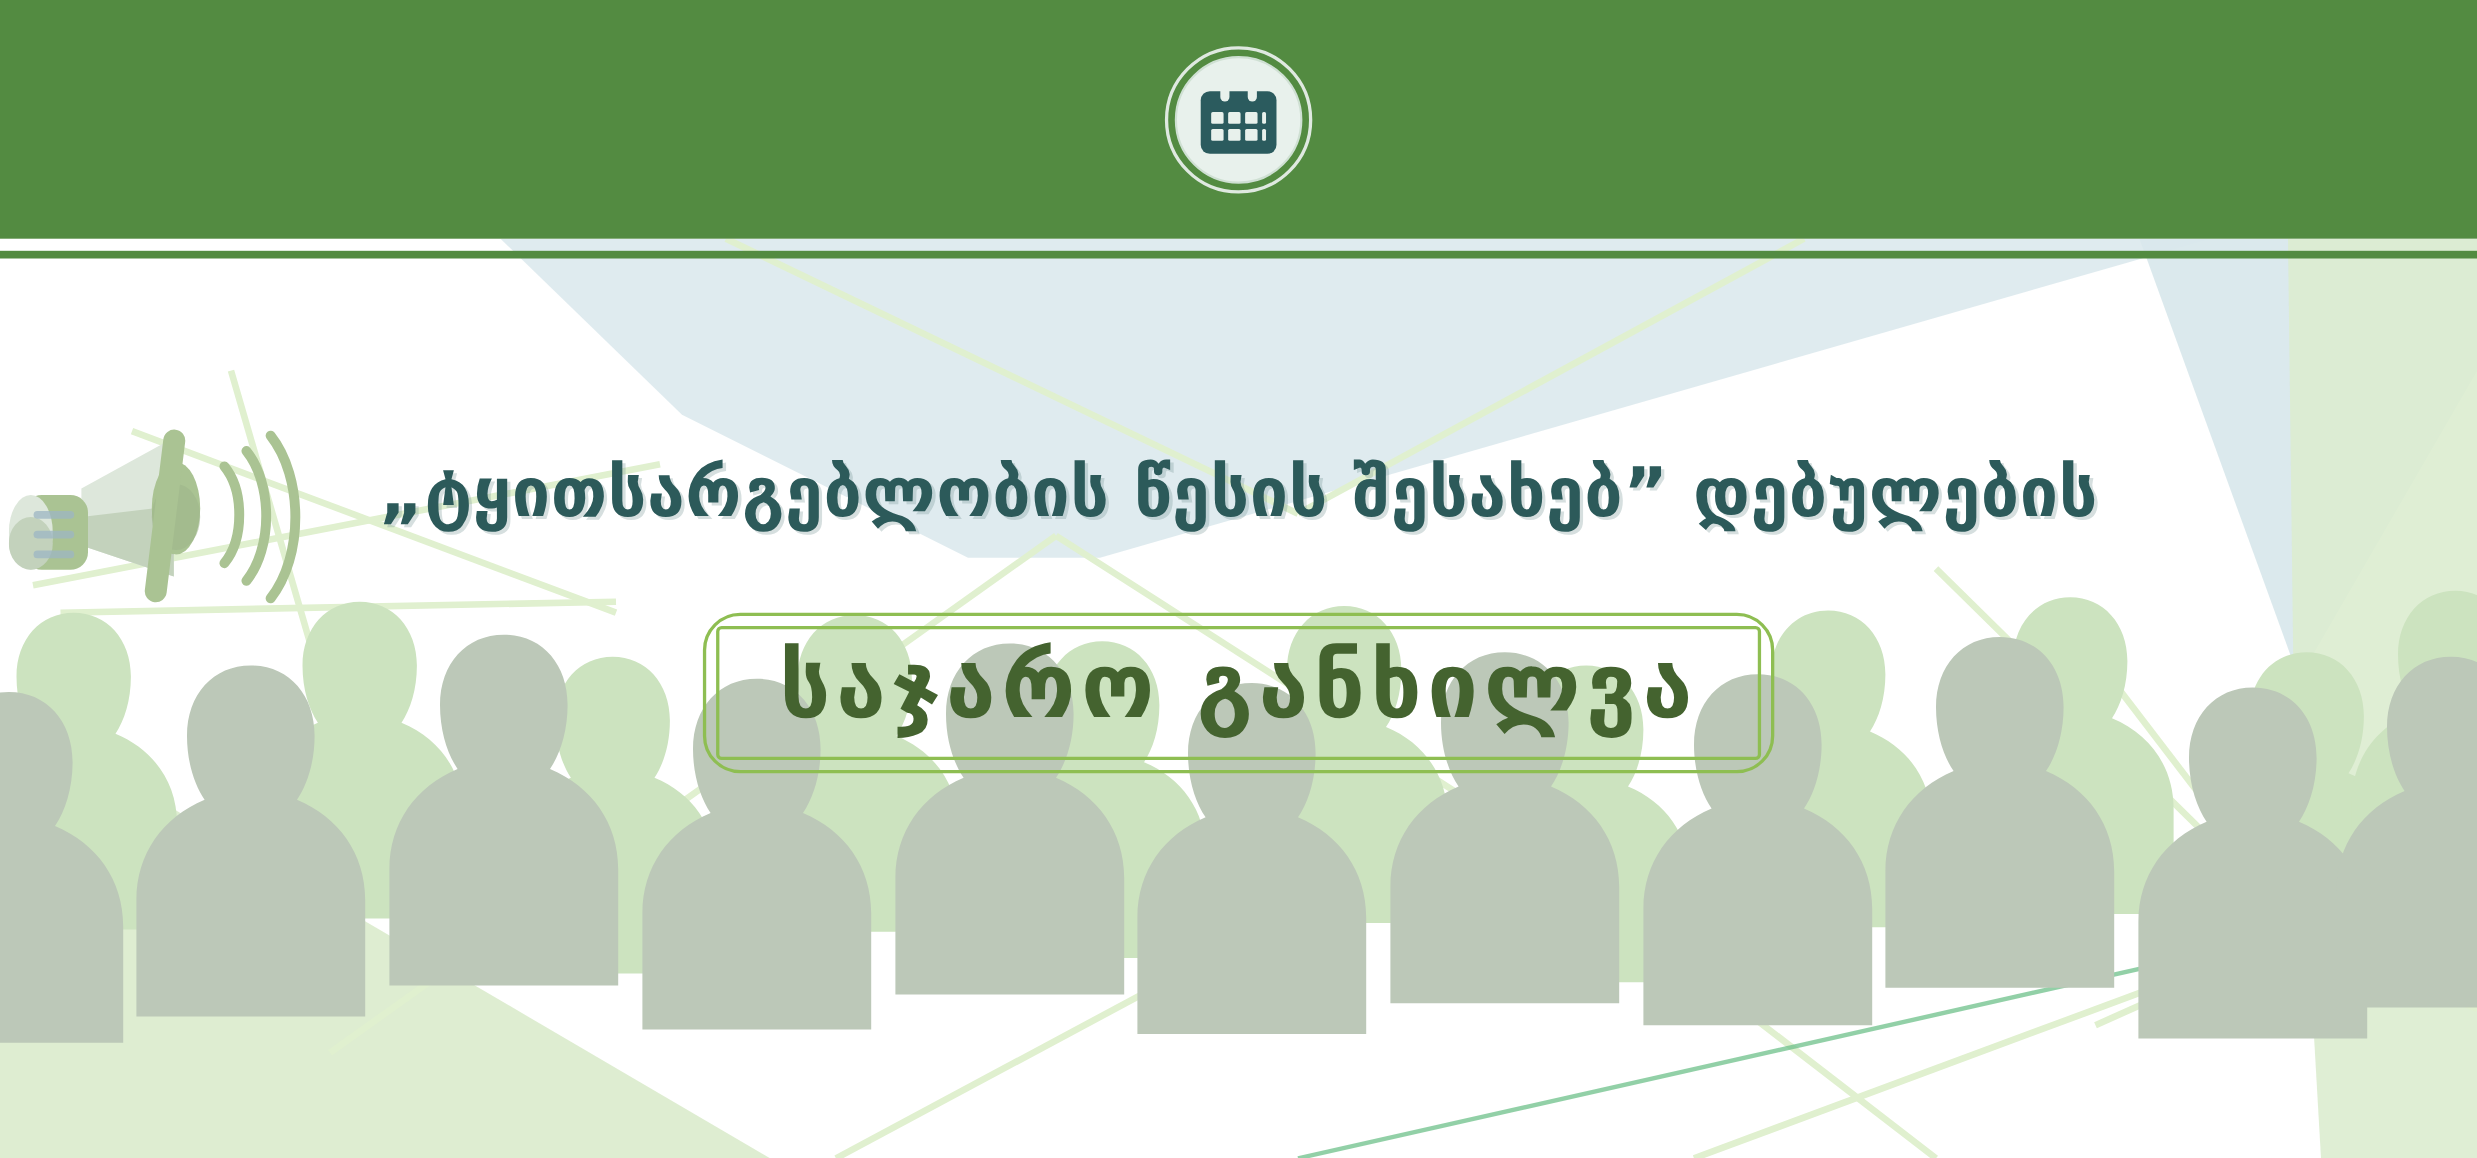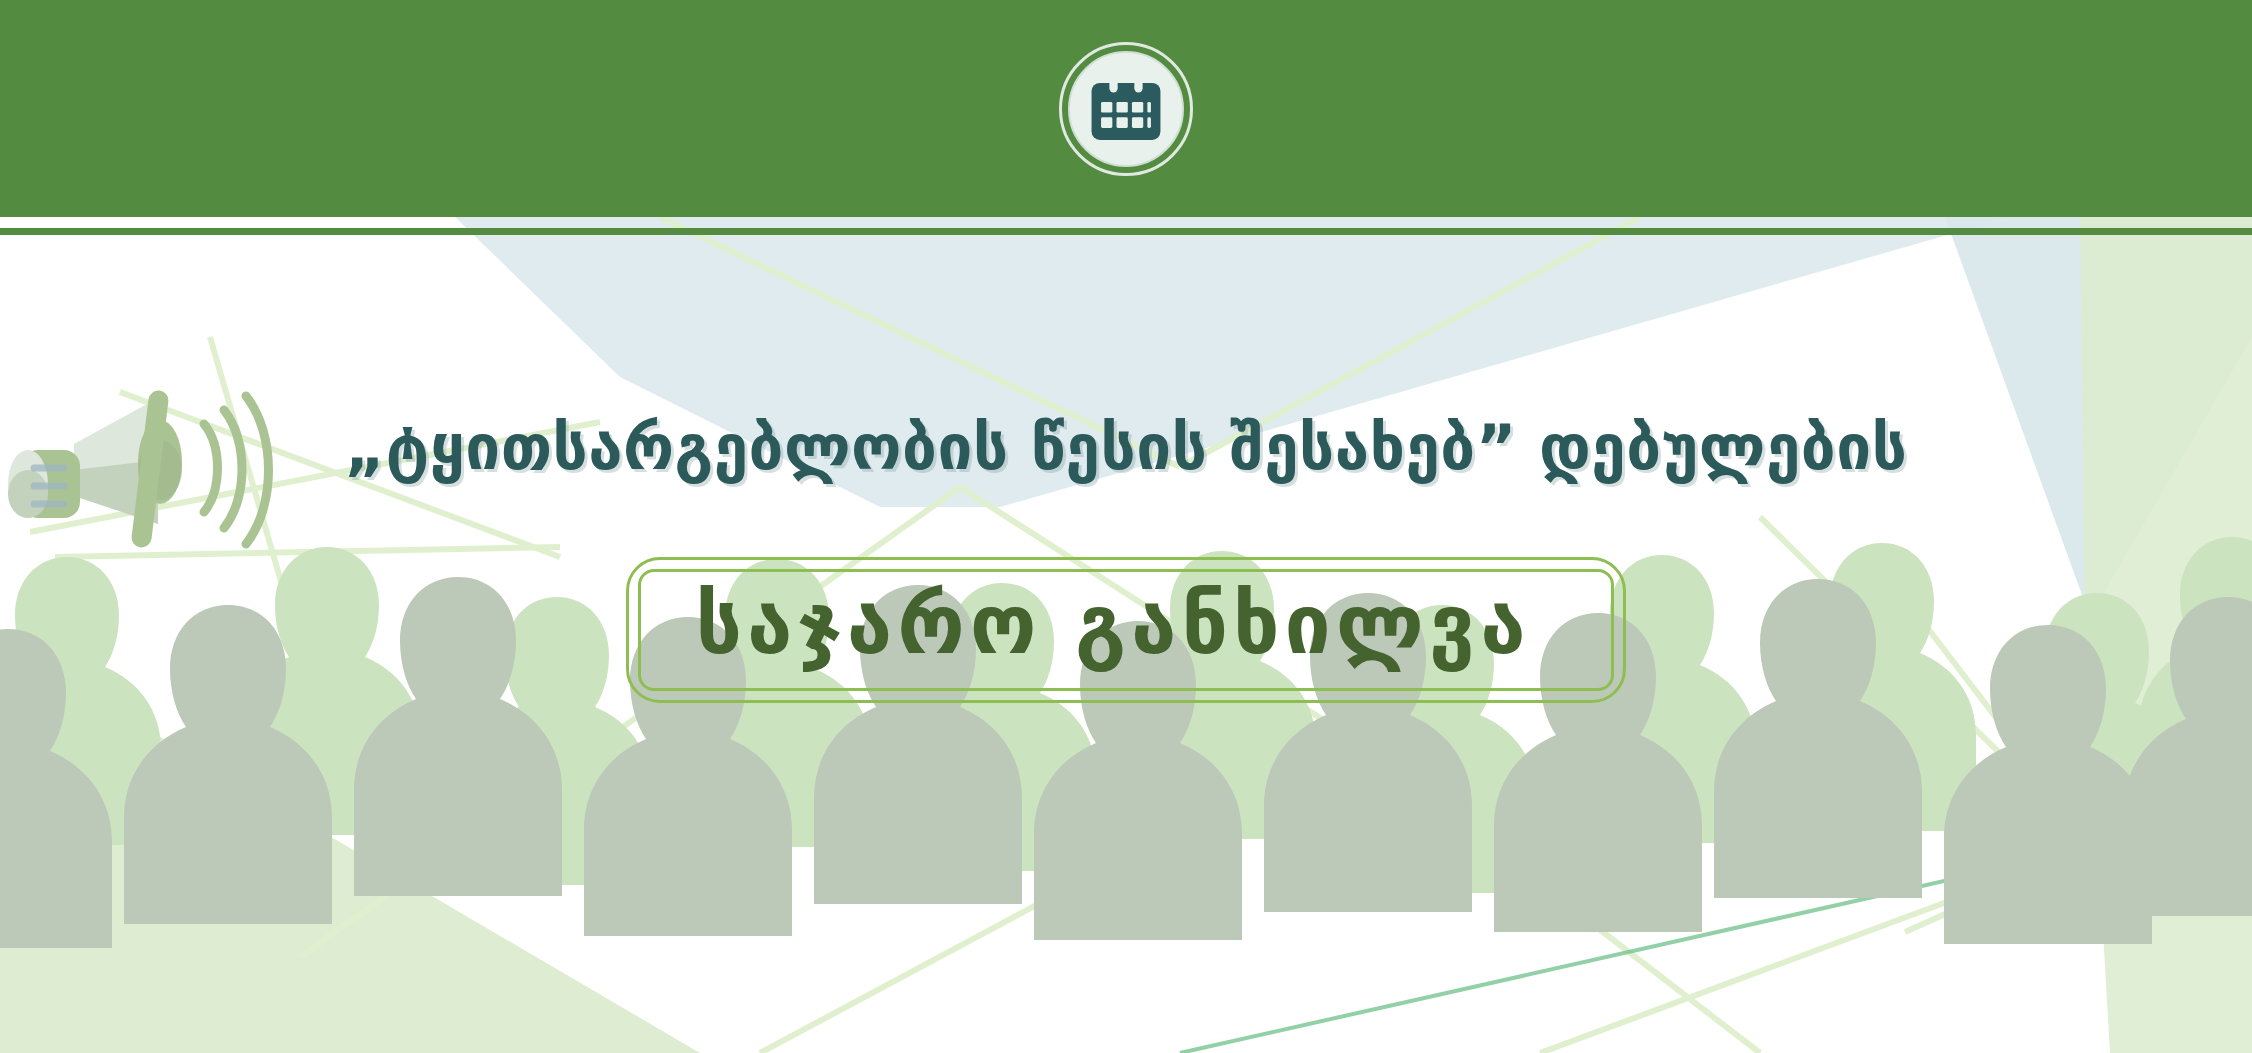--- a/index.html
+++ b/index.html
@@ -137,22 +137,22 @@
     justify-content: center;
   }
   .badge-outer {
     border: 3px solid #8ebe52;
     border-radius: 34px;
     padding: 9px;
     background: transparent;
   }
   .badge-inner {
     border: 3px solid #8ebe52;
-    border-radius: 16px;
-    padding: 10px 80px 20px 54px;
+    border-radius: 5px;
+    padding: 10px 54px 20px 54px;
   }
   .badge-text {
     color: #44632f;
     font-size: 82px;
     font-weight: bold;
     letter-spacing: 5px;
     line-height: 1.05;
     white-space: nowrap;
   }
 </style>

